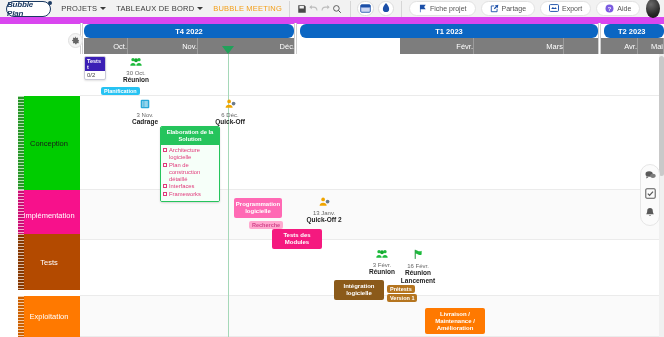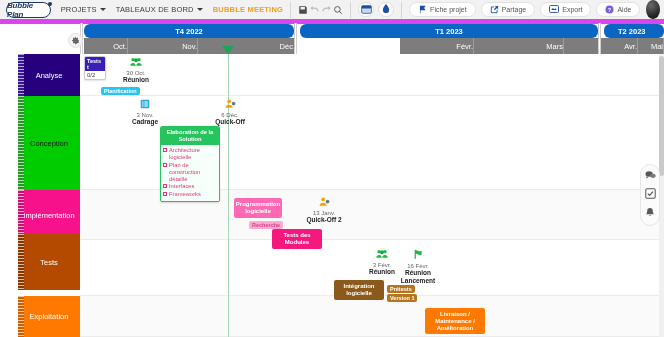--- a/index.html
+++ b/index.html
@@ -8,38 +8,38 @@
     font-family: "Liberation Sans", sans-serif;
     background:#ffffff;
     font-size:9px;
     color:#333;
     -webkit-font-smoothing:antialiased;
   }
 
   
   .topbar {
     position:absolute; left:0; top:0; width:664px; height:24px;
-    background:#f2f2f2; border-bottom:5px solid #d946ef;
+    background:#f2f2f2; border-bottom:7px solid #d946ef;
     display:flex; align-items:center;
   }
   .logo {
     margin-left:6px; width:62px; height:16px; border-radius:9px;
     border:1.3px solid #1b3a63; background:#ffffff;
     display:flex; align-items:center; justify-content:center;
     position:relative;
   }
   .logo-text { font-size:8px; font-weight:bold; font-style:italic; color:#1b3a63; letter-spacing:-0.2px;}
   .logo-dot { position:absolute; right:-2px; top:-1px; width:4px; height:4px; border-radius:50%; background:#1b3a63; }
 
   .mainnav { display:flex; align-items:center; margin-left:10px; gap:10px; }
   .navitem {
     font-size:7.5px; color:#3b3b3b; letter-spacing:.2px;
     display:flex; align-items:center; gap:3px; cursor:pointer; white-space:nowrap;
   }
-  .navitem.active { color:#f3a01c; font-weight:bold; }
+  .navitem.active { color:#f3a01c; font-weight:normal; }
   .caret { width:0;height:0;border-left:3px solid transparent;border-right:3px solid transparent;border-top:3.5px solid #3b3b3b; display:inline-block;}
 
   .divider { width:1px; height:16px; background:#d6d6d6; margin:0 7px; }
 
   .icobtn {
     width:16px;height:16px;display:flex;align-items:center;justify-content:center;
     cursor:pointer; color:#4a4a4a;
   }
   .icobtn.disabled { color:#c2c2c2; }
 
@@ -326,24 +326,20 @@
   <div class="lane" style="top:0;   height:42px;"></div>
   <div class="lane" style="top:42px; height:94px;"></div>
   <div class="lane alt" style="top:136px;height:50px;"></div>
   <div class="lane" style="top:186px;height:56px;"></div>
   <div class="lane alt" style="top:242px;height:41px;"></div>
 
   <div class="today-line"></div>
   <div class="today-marker"></div>
 
   <div class="phase-col">
-    <div class="phase" style="top:0;height:42px;background:#26007d;">
-      <span class="phase-stripe" style="background-color:#3a1a99;"></span>
-      <span>Analyse</span>
-    </div>
     <div class="phase" style="top:42px;height:94px;background:#00cc00;color:#1a1a1a;">
       <span class="phase-stripe" style="background-color:#2e8b2e;"></span>
       <span>Conception</span>
     </div>
     <div class="phase" style="top:136px;height:50px;background:#f7118b;">
       <span class="phase-stripe" style="background-color:#c40e6f;"></span>
       <span>Implémentation</span>
     </div>
     <div class="phase" style="top:180px;height:56px;background:#b34a00;">
       <span class="phase-stripe" style="background-color:#7d3400;"></span>

